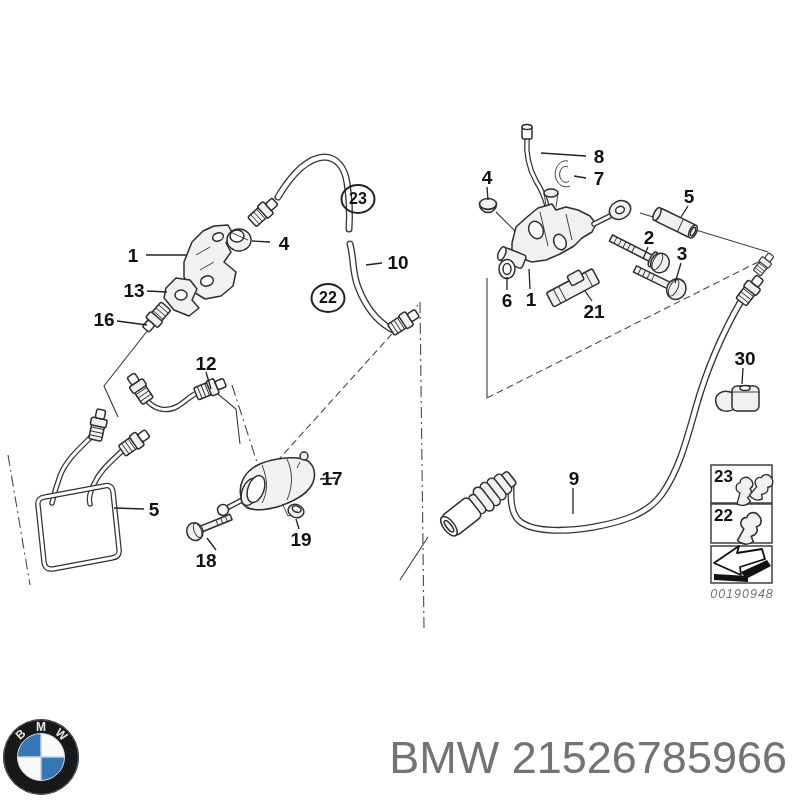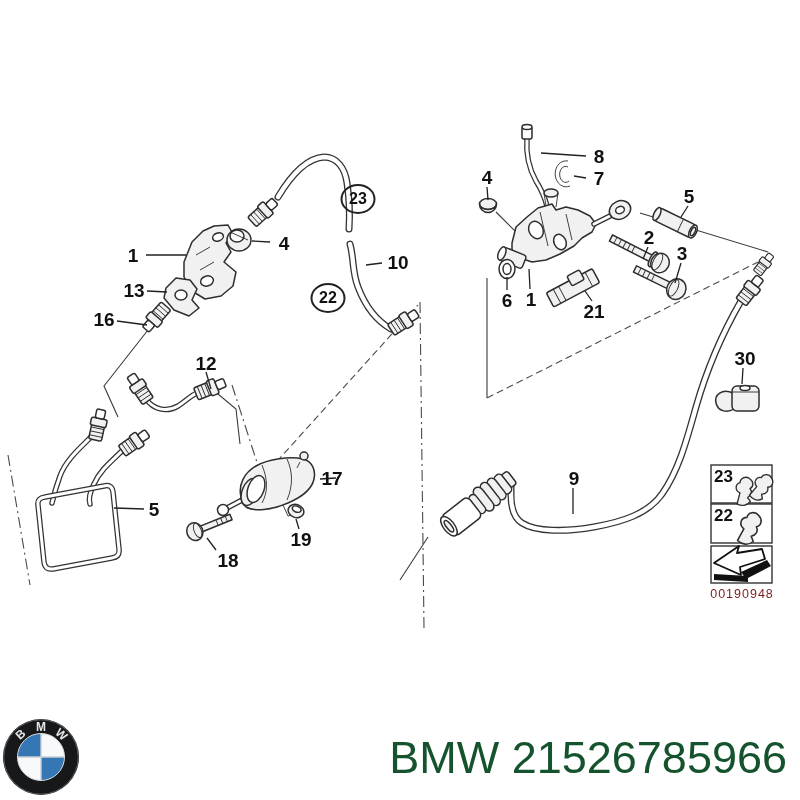--- a/index.html
+++ b/index.html
@@ -19,22 +19,22 @@
   .partw{fill:#fff;stroke:#2e2e2e;stroke-width:1.5;stroke-linejoin:round;}
   .hair{stroke:#2e2e2e;stroke-width:0.9;fill:none;}
   .dk{fill:#111;stroke:none;}
   
   .lbl{position:absolute;transform:translate(-50%,-50%);font-weight:bold;font-size:19px;
        color:#111;white-space:nowrap;line-height:1;}
   .lbl.circled{border:2px solid #222;border-radius:50%;width:31px;height:26px;
        display:flex;align-items:center;justify-content:center;font-size:16px;background:transparent;}
   .legend-num{position:absolute;font-weight:bold;font-size:17px;color:#111;line-height:1;}
   .code{position:absolute;left:742px;top:587px;transform:translateX(-50%);
-        font-size:12.5px;letter-spacing:1px;color:#7f1d1d;}
-  .pn{position:absolute;right:13px;top:735px;font-size:45px;color:#14532d;line-height:1;}
+        font-size:12.5px;letter-spacing:1px;color:#737373;font-style:italic;}
+  .pn{position:absolute;right:13px;top:735px;font-size:45px;color:#737373;line-height:1;}
 </style>
 </head>
 <body>
 
 <div class="stage">
 
   <svg class="art" viewBox="0 0 800 800" xmlns="http://www.w3.org/2000/svg">
     <defs>
       <g id="fit">
         <rect x="0" y="-6.5" width="20" height="13" rx="2" class="part"></rect>
@@ -279,21 +279,21 @@
   <div class="lbl" style="left:599px;top:156px">8</div>
   <div class="lbl" style="left:574px;top:478px">9</div>
   <div class="lbl" style="left:398px;top:262px">10</div>
   <div class="lbl" style="left:133px;top:255px">1</div>
   <div class="lbl" style="left:284px;top:243px">4</div>
   <div class="lbl" style="left:134px;top:290px">13</div>
   <div class="lbl" style="left:154px;top:509px">5</div>
   <div class="lbl" style="left:206px;top:363px">12</div>
   <div class="lbl" style="left:104px;top:319px">16</div>
   <div class="lbl" style="left:332px;top:478px">17</div>
-  <div class="lbl" style="left:228px;top:560px">18</div>
+  <div class="lbl" style="left:206px;top:560px">18</div>
   <div class="lbl" style="left:301px;top:539px">19</div>
   <div class="lbl" style="left:745px;top:358px">30</div>
   <div class="lbl" style="left:594px;top:311px">21</div>
   <div class="lbl circled" style="left:358px;top:199px">23</div>
   <div class="lbl circled" style="left:328px;top:298px">22</div>
 
   <div class="legend-num" style="left:714px;top:468px">23</div>
   <div class="legend-num" style="left:714px;top:507px">22</div>
   <div class="code">00190948</div>
 

